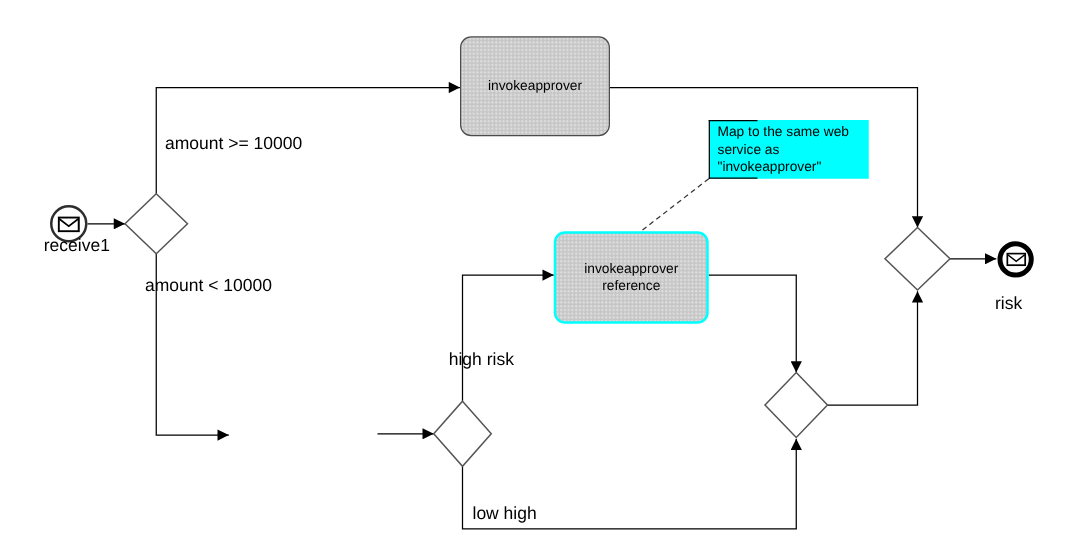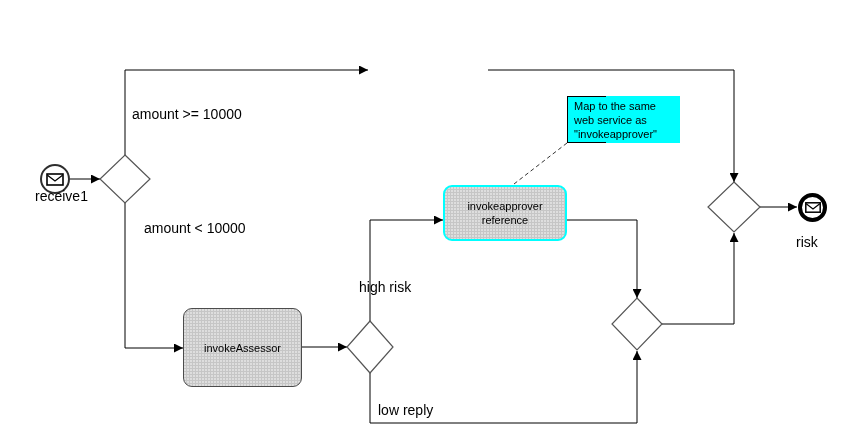--- a/index.html
+++ b/index.html
@@ -71,39 +71,39 @@
   </svg>
 
   <div class="event start">
     <svg width="18" height="13">
       <rect x="1" y="1" width="16" height="11" fill="#fff" stroke="#000" stroke-width="1.6"></rect>
       <polyline points="1.5,2.2 9,8 16.5,2.2" fill="none" stroke="#000" stroke-width="1.3"></polyline>
     </svg>
   </div>
   <div class="node-label" style="left:35px;top:188px">receive1</div>
 
-
-  <div class="task" style="left:183px;top:308px;width:119px;height:79px">
-    <span>invokeAssessor</span>
+  <div class="task" style="left:368px;top:29px;width:120px;height:80px">
+    <span>invokeapprover</span>
   </div>
 
-  <div class="task highlighted" style="left:443px;top:185px;width:124px;height:56px">
+
+  <div class="task highlighted" style="left:443px;top:185px;width:124px;height:74px">
     <span>invokeapprover reference</span>
   </div>
 
-  <div class="note" style="left:567px;top:96px;width:113px;height:47px">
+  <div class="note" style="left:567px;top:96px;width:128px;height:47px">
     <span>Map to the same web service as "invokeapprover"</span>
   </div>
 
   <div class="event end">
     <svg width="16" height="11">
       <rect x="0.8" y="0.8" width="14.4" height="9.4" fill="#fff" stroke="#000" stroke-width="1.5"></rect>
       <polyline points="1.2,1.8 8,7 14.8,1.8" fill="none" stroke="#000" stroke-width="1.2"></polyline>
     </svg>
   </div>
   <div class="node-label" style="left:796px;top:234px">risk</div>
 
   <div class="flow-label" style="left:132px;top:106px">amount &gt;= 10000</div>
-  <div class="flow-label" style="left:144px;top:220px">amount &lt; 10000</div>
+  <div class="flow-label" style="left:116px;top:220px">amount &lt; 10000</div>
   <div class="flow-label" style="left:359px;top:279px">high risk</div>
-  <div class="flow-label" style="left:378px;top:402px">low reply</div>
+  <div class="flow-label" style="left:378px;top:402px">low high</div>
 
 </div>
 
 </body></html>

